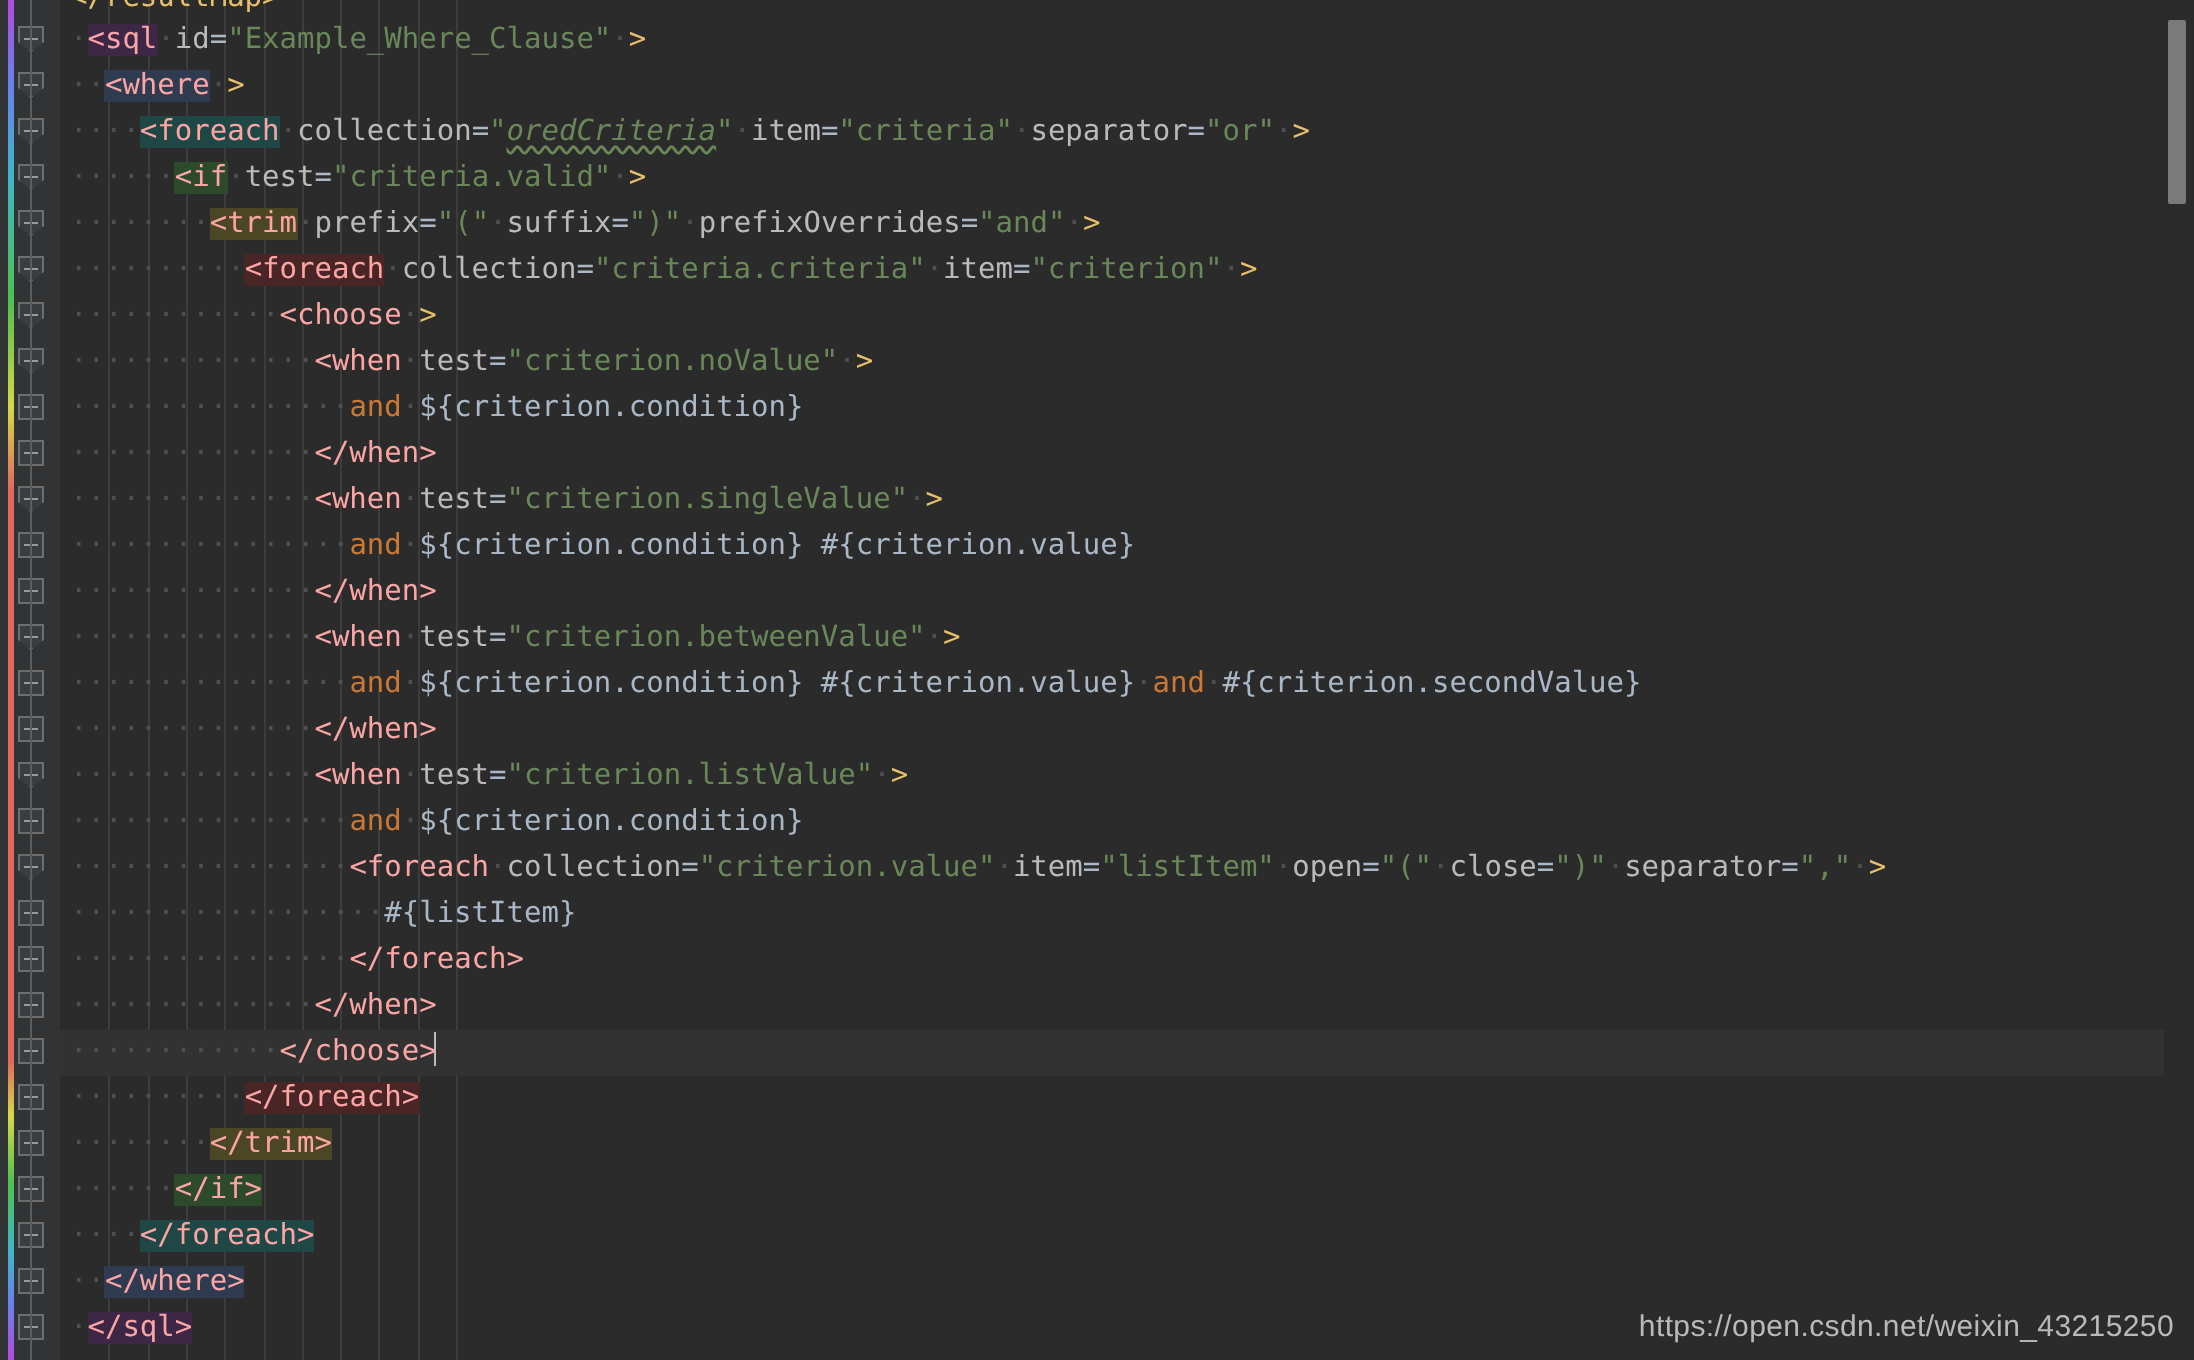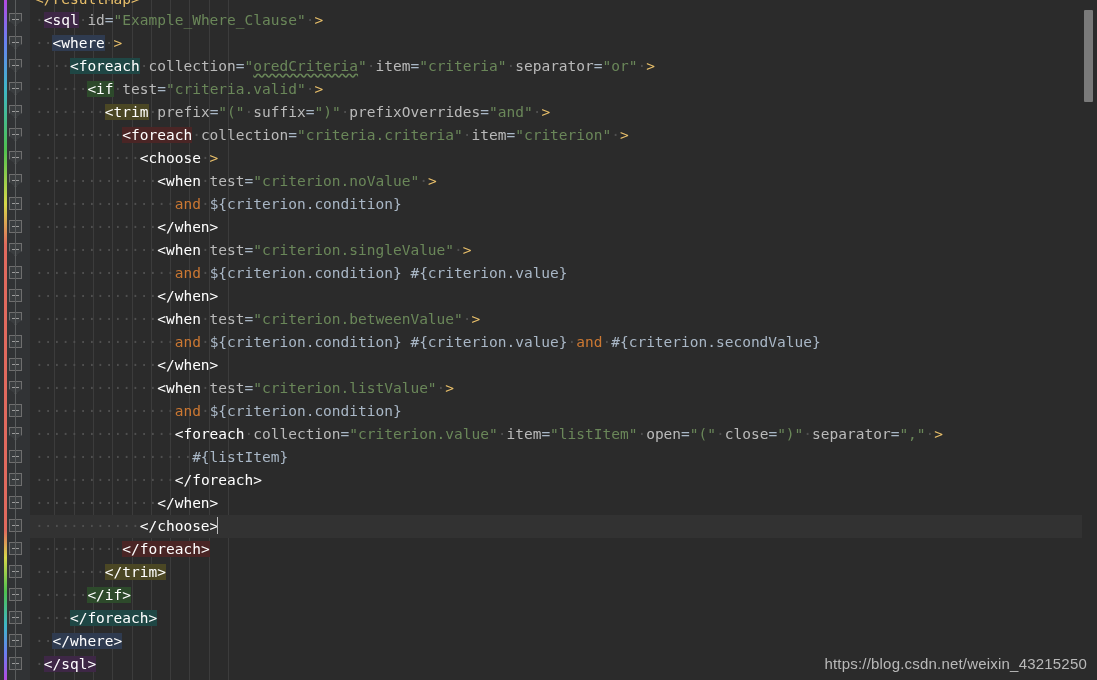--- a/index.html
+++ b/index.html
@@ -64,33 +64,34 @@
   .guides{
     position:absolute;left:30px;top:0;width:1067px;height:680px;
     pointer-events:none;
   }
   .guide{
     position:absolute;top:0;width:1px;height:680px;
     background:#4b4b4b;opacity:.55;
   }
 
   
-  .tag      {color:#ffffff;}
+  .tag      {color:#fca5a5;}
   .ang      {color:#e8bf6a;}
   .attr     {color:#bababa;}
   .eq       {color:#a9b7c6;}
   .val      {color:#6a8759;}
   .kw       {color:#cc7832;font-weight:normal;}
   .plain    {color:#a9b7c6;}
   .ws       {color:#4f4f4f;}
   .typo     {
     text-decoration:underline;
     text-decoration-style:wavy;
     text-decoration-color:#6a8759;
     text-underline-offset:2px;
+    font-style:italic;
   }
 
   
   .bg-sql     {background:#3e2746;}
   .bg-where   {background:#2f3b50;}
   .bg-foreach1{background:#1f4745;}
   .bg-if      {background:#2d4a2b;}
   .bg-trim    {background:#4b4724;}
   .bg-foreach2{background:#4a2525;}
 
@@ -179,15 +180,15 @@
         <div class="fold-line" style="top: 0px; height: 680px;"></div>
       </div>
   </div>
 
   <div class="code" id="code"><div class="line" style="position: absolute; top: 9px; left: 0px; width: 1067px;"><span class="ws">·</span><span class="tag bg-sql">&lt;sql</span><span class="ws">·</span><span class="attr">id</span><span class="eq">=</span><span class="val">"Example_Where_Clause"</span><span class="ws">·</span><span class="ang">&gt;</span></div><div class="line" style="position: absolute; top: 32px; left: 0px; width: 1067px;"><span class="ws">··</span><span class="tag bg-where">&lt;where</span><span class="ws">·</span><span class="ang">&gt;</span></div><div class="line" style="position: absolute; top: 55px; left: 0px; width: 1067px;"><span class="ws">····</span><span class="tag bg-foreach1">&lt;foreach</span><span class="ws">·</span><span class="attr">collection</span><span class="eq">=</span><span class="val">"</span><span class="val typo">oredCriteria</span><span class="val">"</span><span class="ws">·</span><span class="attr">item</span><span class="eq">=</span><span class="val">"criteria"</span><span class="ws">·</span><span class="attr">separator</span><span class="eq">=</span><span class="val">"or"</span><span class="ws">·</span><span class="ang">&gt;</span></div><div class="line" style="position: absolute; top: 78px; left: 0px; width: 1067px;"><span class="ws">······</span><span class="tag bg-if">&lt;if</span><span class="ws">·</span><span class="attr">test</span><span class="eq">=</span><span class="val">"criteria.valid"</span><span class="ws">·</span><span class="ang">&gt;</span></div><div class="line" style="position: absolute; top: 101px; left: 0px; width: 1067px;"><span class="ws">········</span><span class="tag bg-trim">&lt;trim</span><span class="ws">·</span><span class="attr">prefix</span><span class="eq">=</span><span class="val">"("</span><span class="ws">·</span><span class="attr">suffix</span><span class="eq">=</span><span class="val">")"</span><span class="ws">·</span><span class="attr">prefixOverrides</span><span class="eq">=</span><span class="val">"and"</span><span class="ws">·</span><span class="ang">&gt;</span></div><div class="line" style="position: absolute; top: 124px; left: 0px; width: 1067px;"><span class="ws">··········</span><span class="tag bg-foreach2">&lt;foreach</span><span class="ws">·</span><span class="attr">collection</span><span class="eq">=</span><span class="val">"criteria.criteria"</span><span class="ws">·</span><span class="attr">item</span><span class="eq">=</span><span class="val">"criterion"</span><span class="ws">·</span><span class="ang">&gt;</span></div><div class="line" style="position: absolute; top: 147px; left: 0px; width: 1067px;"><span class="ws">············</span><span class="tag">&lt;choose</span><span class="ws">·</span><span class="ang">&gt;</span></div><div class="line" style="position: absolute; top: 170px; left: 0px; width: 1067px;"><span class="ws">··············</span><span class="tag">&lt;when</span><span class="ws">·</span><span class="attr">test</span><span class="eq">=</span><span class="val">"criterion.noValue"</span><span class="ws">·</span><span class="ang">&gt;</span></div><div class="line" style="position: absolute; top: 193px; left: 0px; width: 1067px;"><span class="ws">················</span><span class="kw">and</span><span class="ws">·</span><span class="plain">${criterion.condition}</span></div><div class="line" style="position: absolute; top: 216px; left: 0px; width: 1067px;"><span class="ws">··············</span><span class="tag">&lt;/when&gt;</span></div><div class="line" style="position: absolute; top: 239px; left: 0px; width: 1067px;"><span class="ws">··············</span><span class="tag">&lt;when</span><span class="ws">·</span><span class="attr">test</span><span class="eq">=</span><span class="val">"criterion.singleValue"</span><span class="ws">·</span><span class="ang">&gt;</span></div><div class="line" style="position: absolute; top: 262px; left: 0px; width: 1067px;"><span class="ws">················</span><span class="kw">and</span><span class="ws">·</span><span class="plain">${criterion.condition} #{criterion.value}</span></div><div class="line" style="position: absolute; top: 285px; left: 0px; width: 1067px;"><span class="ws">··············</span><span class="tag">&lt;/when&gt;</span></div><div class="line" style="position: absolute; top: 308px; left: 0px; width: 1067px;"><span class="ws">··············</span><span class="tag">&lt;when</span><span class="ws">·</span><span class="attr">test</span><span class="eq">=</span><span class="val">"criterion.betweenValue"</span><span class="ws">·</span><span class="ang">&gt;</span></div><div class="line" style="position: absolute; top: 331px; left: 0px; width: 1067px;"><span class="ws">················</span><span class="kw">and</span><span class="ws">·</span><span class="plain">${criterion.condition} #{criterion.value}</span><span class="ws">·</span><span class="kw">and</span><span class="ws">·</span><span class="plain">#{criterion.secondValue}</span></div><div class="line" style="position: absolute; top: 354px; left: 0px; width: 1067px;"><span class="ws">··············</span><span class="tag">&lt;/when&gt;</span></div><div class="line" style="position: absolute; top: 377px; left: 0px; width: 1067px;"><span class="ws">··············</span><span class="tag">&lt;when</span><span class="ws">·</span><span class="attr">test</span><span class="eq">=</span><span class="val">"criterion.listValue"</span><span class="ws">·</span><span class="ang">&gt;</span></div><div class="line" style="position: absolute; top: 400px; left: 0px; width: 1067px;"><span class="ws">················</span><span class="kw">and</span><span class="ws">·</span><span class="plain">${criterion.condition}</span></div><div class="line" style="position: absolute; top: 423px; left: 0px; width: 1067px;"><span class="ws">················</span><span class="tag">&lt;foreach</span><span class="ws">·</span><span class="attr">collection</span><span class="eq">=</span><span class="val">"criterion.value"</span><span class="ws">·</span><span class="attr">item</span><span class="eq">=</span><span class="val">"listItem"</span><span class="ws">·</span><span class="attr">open</span><span class="eq">=</span><span class="val">"("</span><span class="ws">·</span><span class="attr">close</span><span class="eq">=</span><span class="val">")"</span><span class="ws">·</span><span class="attr">separator</span><span class="eq">=</span><span class="val">","</span><span class="ws">·</span><span class="ang">&gt;</span></div><div class="line" style="position: absolute; top: 446px; left: 0px; width: 1067px;"><span class="ws">··················</span><span class="plain">#{listItem}</span></div><div class="line" style="position: absolute; top: 469px; left: 0px; width: 1067px;"><span class="ws">················</span><span class="tag">&lt;/foreach&gt;</span></div><div class="line" style="position: absolute; top: 492px; left: 0px; width: 1067px;"><span class="ws">··············</span><span class="tag">&lt;/when&gt;</span></div><div class="line current" style="position: absolute; top: 515px; left: 0px; width: 1067px;"><span class="ws">············</span><span class="tag">&lt;/choose&gt;</span><span class="caret"></span></div><div class="line" style="position: absolute; top: 538px; left: 0px; width: 1067px;"><span class="ws">··········</span><span class="tag bg-foreach2">&lt;/foreach&gt;</span></div><div class="line" style="position: absolute; top: 561px; left: 0px; width: 1067px;"><span class="ws">········</span><span class="tag bg-trim">&lt;/trim&gt;</span></div><div class="line" style="position: absolute; top: 584px; left: 0px; width: 1067px;"><span class="ws">······</span><span class="tag bg-if">&lt;/if&gt;</span></div><div class="line" style="position: absolute; top: 607px; left: 0px; width: 1067px;"><span class="ws">····</span><span class="tag bg-foreach1">&lt;/foreach&gt;</span></div><div class="line" style="position: absolute; top: 630px; left: 0px; width: 1067px;"><span class="ws">··</span><span class="tag bg-where">&lt;/where&gt;</span></div><div class="line" style="position: absolute; top: 653px; left: 0px; width: 1067px;"><span class="ws">·</span><span class="tag bg-sql">&lt;/sql&gt;</span></div></div>
 
   <div class="scrollbar-track">
     <div class="scrollbar-thumb" id="thumb" style="top: 10px; height: 92px;"></div>
   </div>
 
-  <div class="watermark">https://blog.csdn.net/weixin_43215250</div>
+  <div class="watermark">https://open.csdn.net/weixin_43215250</div>
 
 </div>
 
 </body></html>

